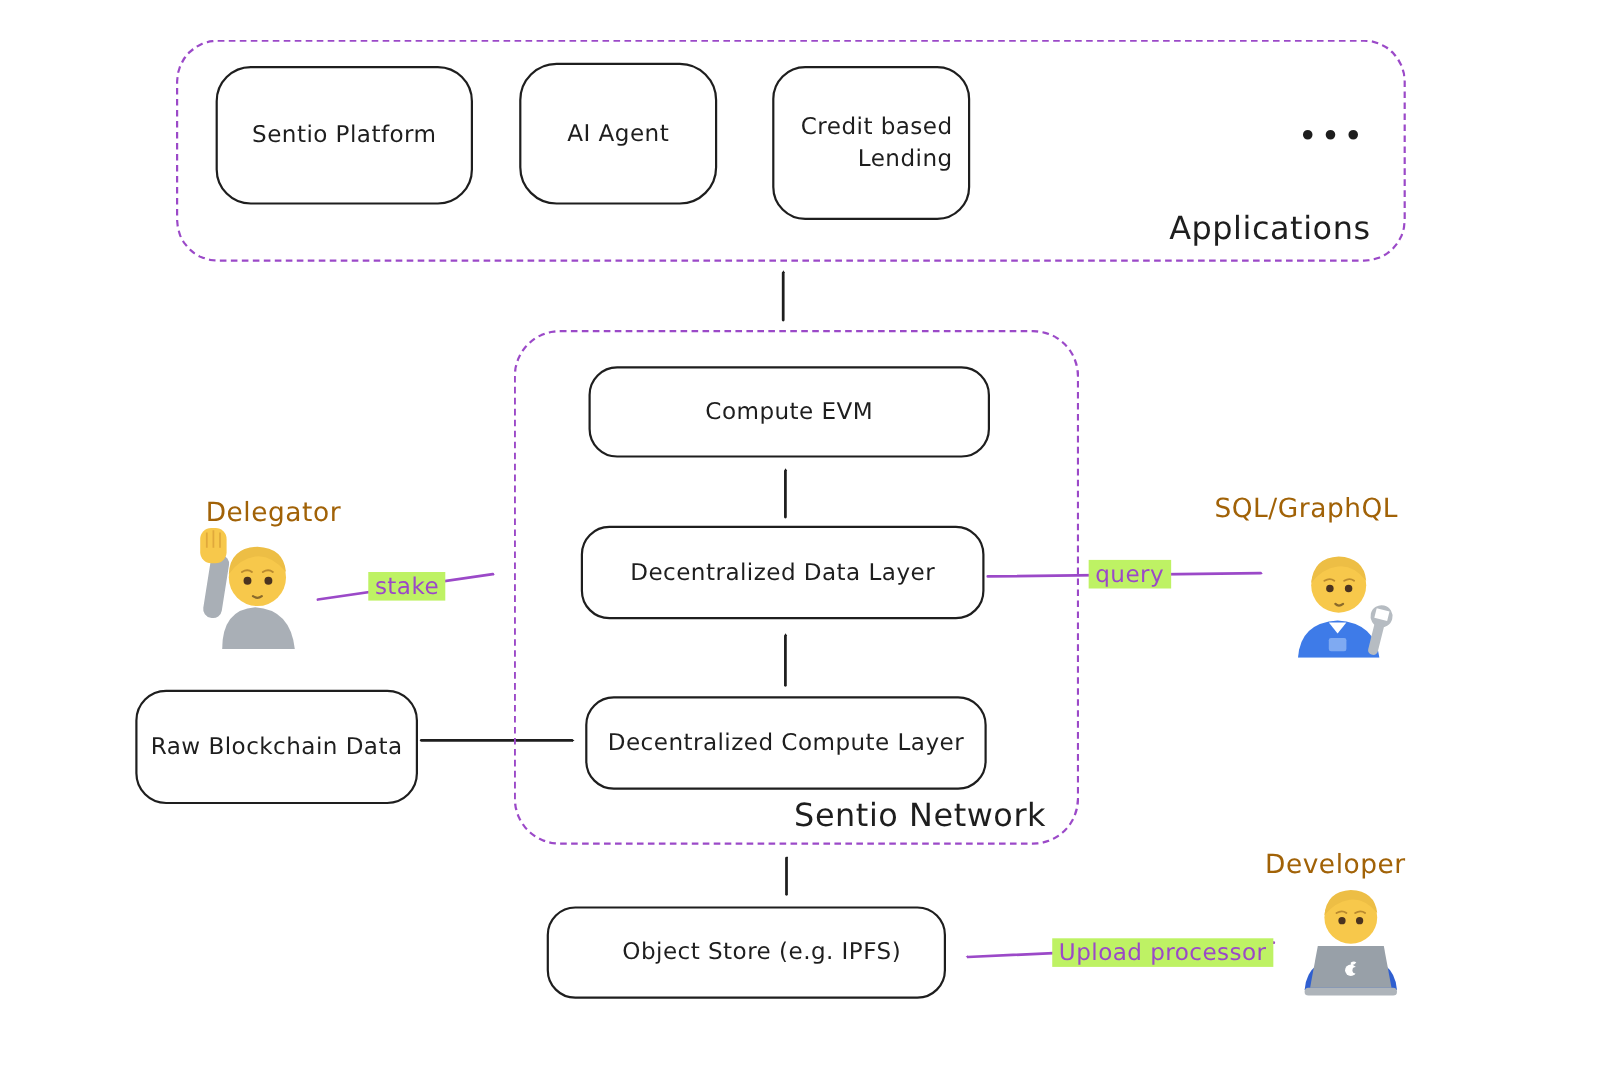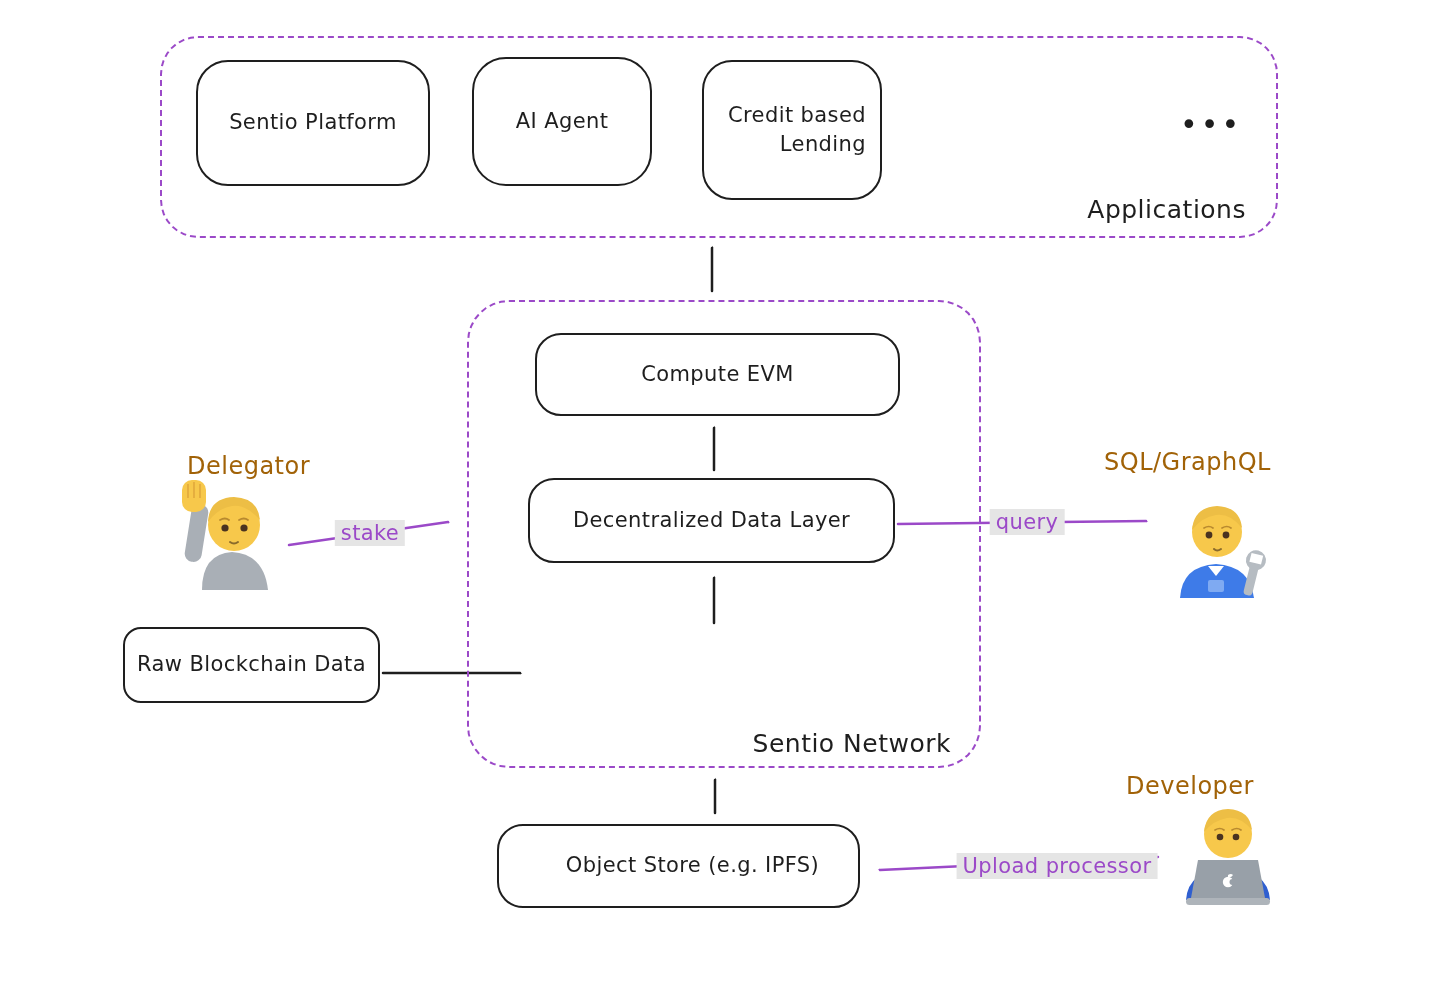--- a/index.html
+++ b/index.html
@@ -7,25 +7,25 @@
     position:relative;width:1454px;height:990px;background:#ffffff;overflow:hidden;
     font-family:"DejaVu Sans", "Liberation Sans", sans-serif;color:#1e1e1e;
   }
   .group{position:absolute;border:2.5px dashed #9b49c8;border-radius:38px;}
   .node{
     position:absolute;background:#ffffff;border:2.5px solid #1e1e1e;
     display:flex;align-items:center;justify-content:center;text-align:center;
     font-size:21px;letter-spacing:.4px;line-height:1.4;color:#1e1e1e;box-sizing:border-box;
   }
   .group-label{
-    position:absolute;font-size:25px;letter-spacing:.5px;color:#1e1e1e;white-space:nowrap;
+    position:absolute;font-size:29px;letter-spacing:.5px;color:#1e1e1e;white-space:nowrap;
   }
   .actor-label{position:absolute;font-size:24px;letter-spacing:.5px;color:#a16207;white-space:nowrap;}
   .edge-label{
-    position:absolute;font-size:21px;color:#9b49c8;background:#e5e5e5;
+    position:absolute;font-size:21px;color:#9b49c8;background:#bef264;
     padding:1px 6px;white-space:nowrap;transform:translate(-50%,-50%);letter-spacing:.4px;z-index:3;
   }
   .dots{position:absolute;font-size:30px;letter-spacing:3px;color:#1e1e1e;line-height:1;}
   #edges{position:absolute;left:0;top:0;z-index:1;pointer-events:none;}
   .node,.group{z-index:2;}
   .icon{position:absolute;z-index:2;}
 </style>
 </head>
 <body>
 
@@ -80,33 +80,36 @@
     <div class="group-label" style="right:30px;bottom:12px;">Applications</div>
   </div>
 
   <div class="group" style="left:467px;top:300px;width:510px;height:464px;border-radius:42px;">
     <div class="node" style="left:66px;top:31px;width:365px;height:83px;border-radius:26px;">
       <span>Compute EVM</span>
     </div>
     <div class="node" style="left:59px;top:176px;width:367px;height:85px;border-radius:26px;">
       <span>Decentralized Data Layer</span>
     </div>
+    <div class="node" style="left:63px;top:331px;width:365px;height:85px;border-radius:26px;">
+      <span>Decentralized Compute Layer</span>
+    </div>
     <div class="group-label" style="right:28px;bottom:8px;">Sentio Network</div>
   </div>
 
-  <div class="node" style="left:123px;top:627px;width:257px;height:76px;border-radius:18px;">
+  <div class="node" style="left:123px;top:627px;width:257px;height:104px;border-radius:28px;">
     <span>Raw Blockchain Data</span>
   </div>
   <div class="node" style="left:497px;top:824px;width:363px;height:84px;border-radius:26px;padding-left:28px;">
     <span>Object Store (e.g. IPFS)</span>
   </div>
 
   <div class="actor-label" style="left:187px;top:452px;">Delegator</div>
   <div class="actor-label" style="left:1104px;top:448px;">SQL/GraphQL</div>
-  <div class="actor-label" style="left:1126px;top:772px;">Developer</div>
+  <div class="actor-label" style="left:1150px;top:772px;">Developer</div>
 
   <div class="edge-label" style="left:370px;top:533px;">stake</div>
   <div class="edge-label" style="left:1027px;top:522px;">query</div>
   <div class="edge-label" style="left:1057px;top:866px;">Upload processor</div>
 
   <div class="icon" style="left:176px;top:478px;">
     <svg width="100" height="112" viewBox="0 0 100 112">
       <rect x="12" y="26" width="17" height="58" rx="8" fill="#A9AFB6" transform="rotate(9 20 55)"></rect>
       <rect x="6" y="2" width="24" height="32" rx="10" fill="#F7C84B"></rect>
       <path d="M12,6 L12,20 M18,4 L18,20 M24,6 L24,20" stroke="#E0A93C" stroke-width="1.6" fill="none"></path>

